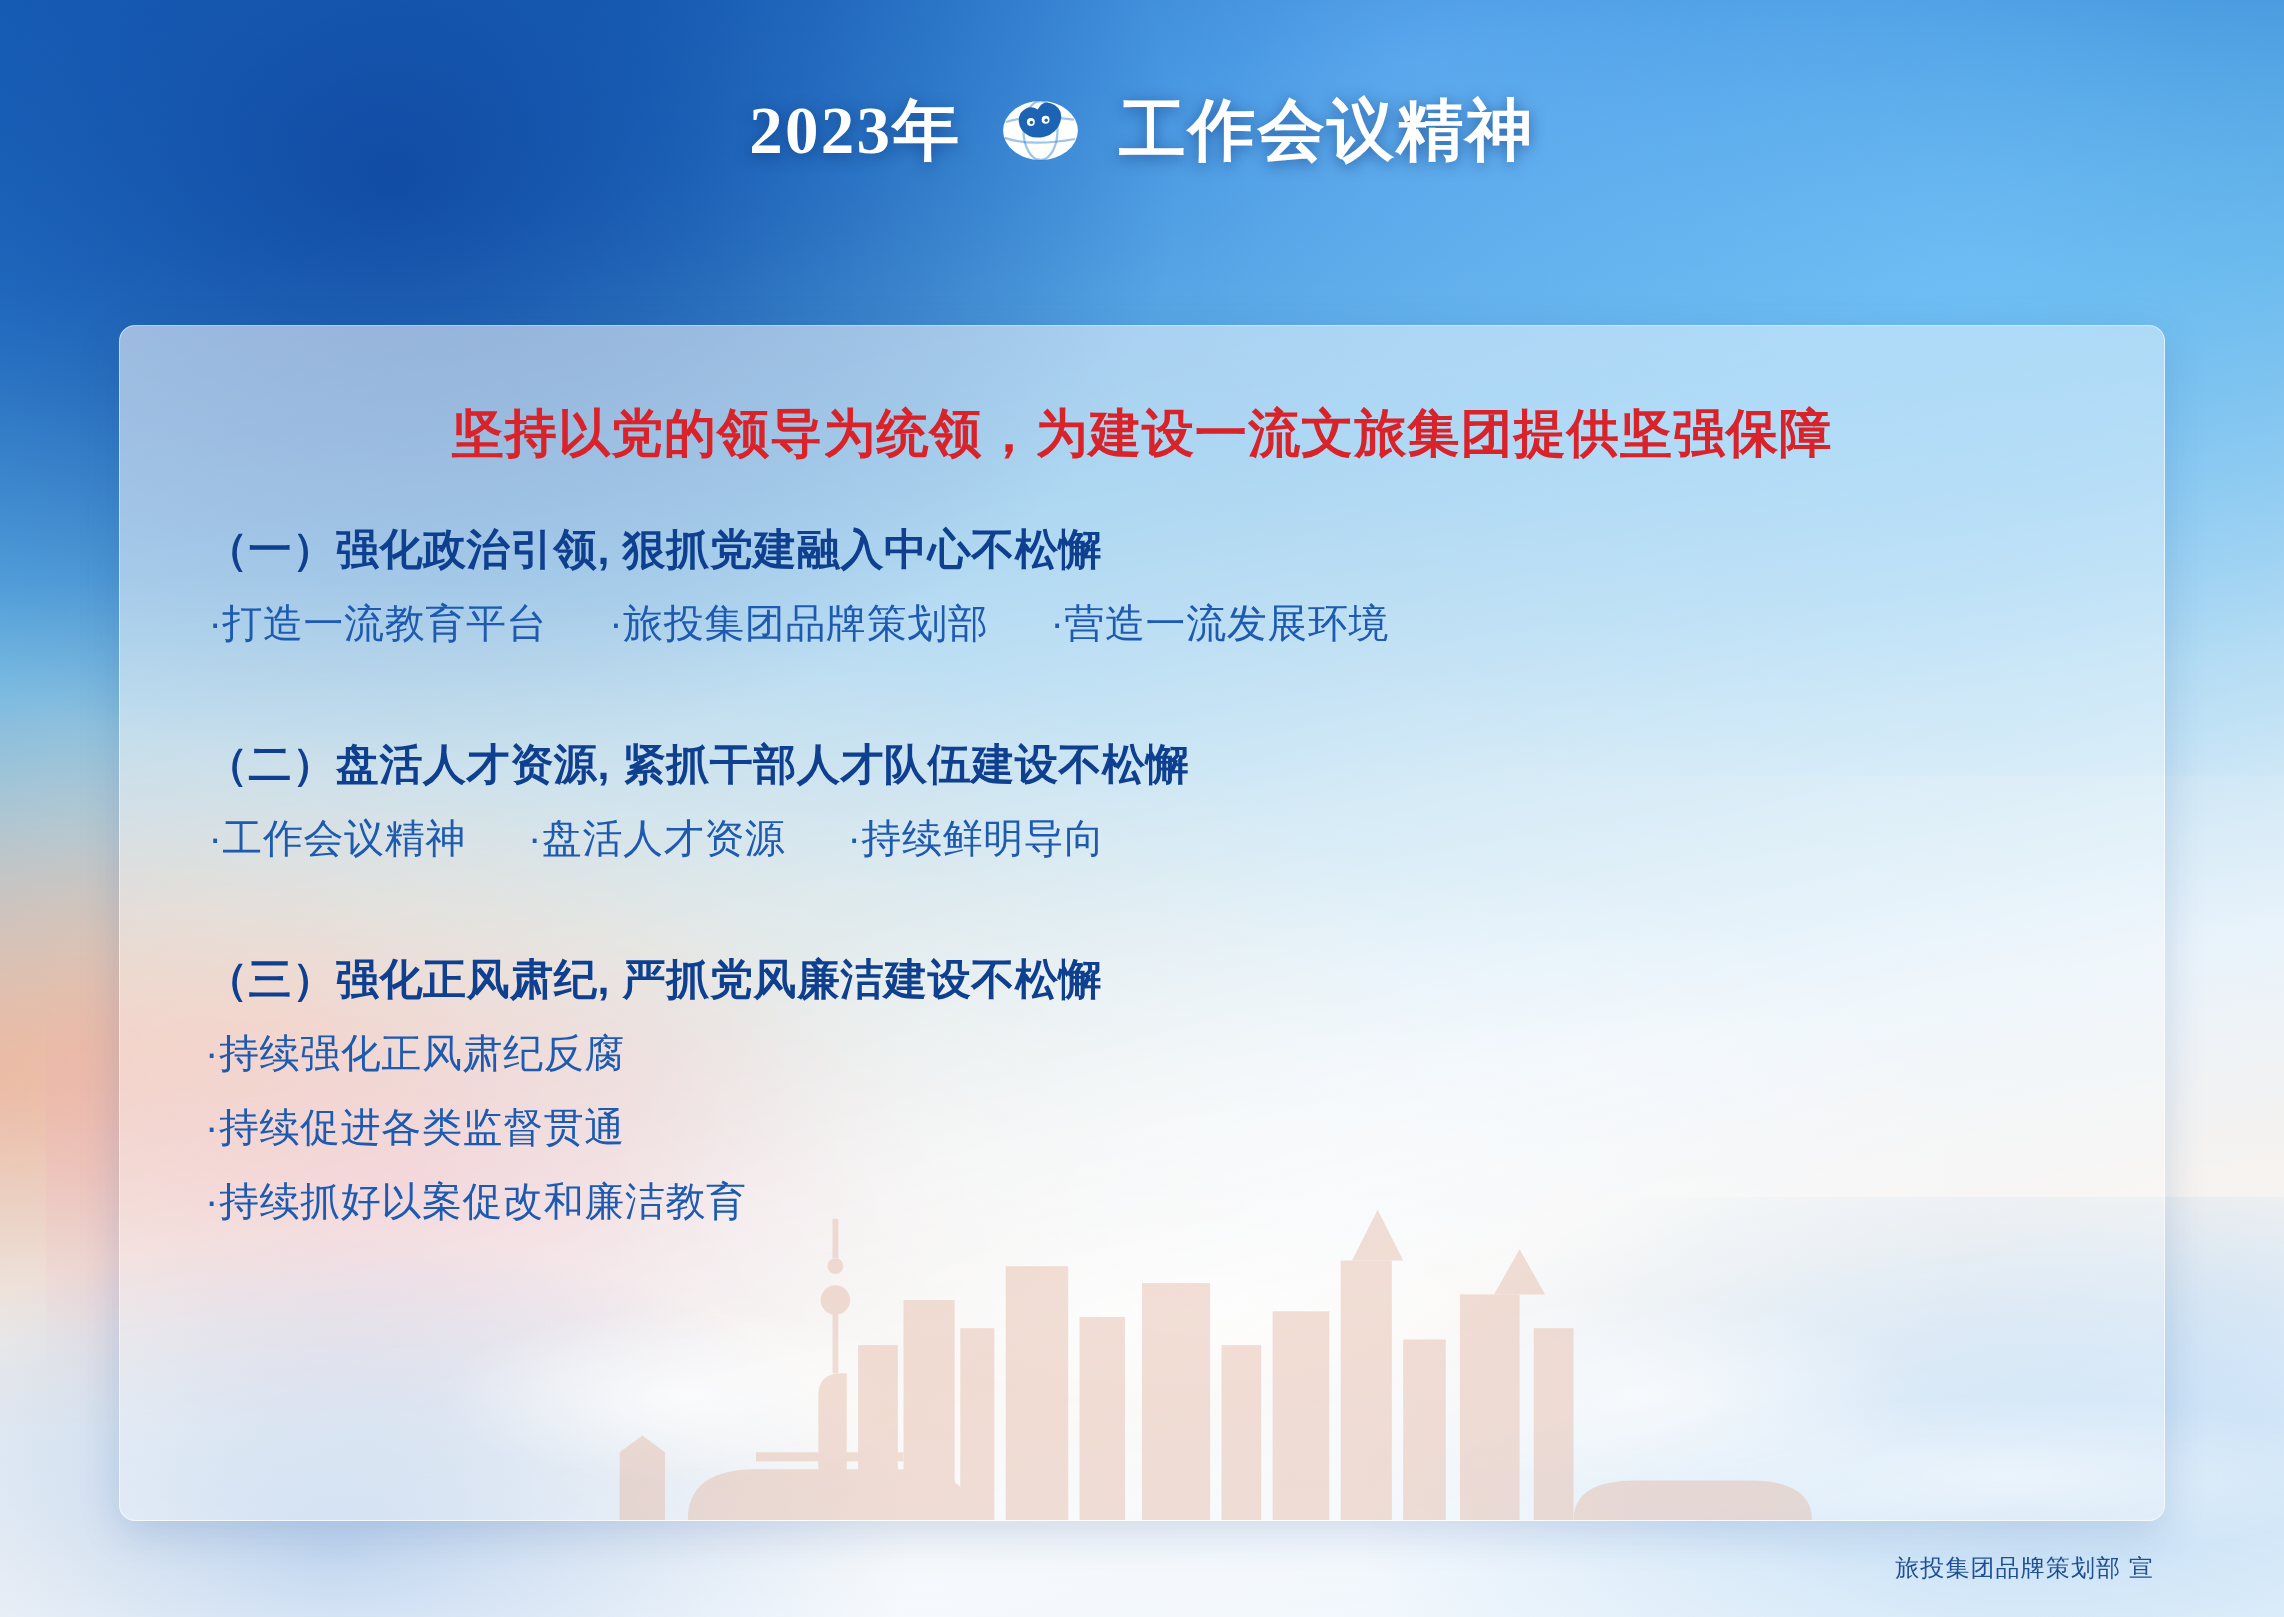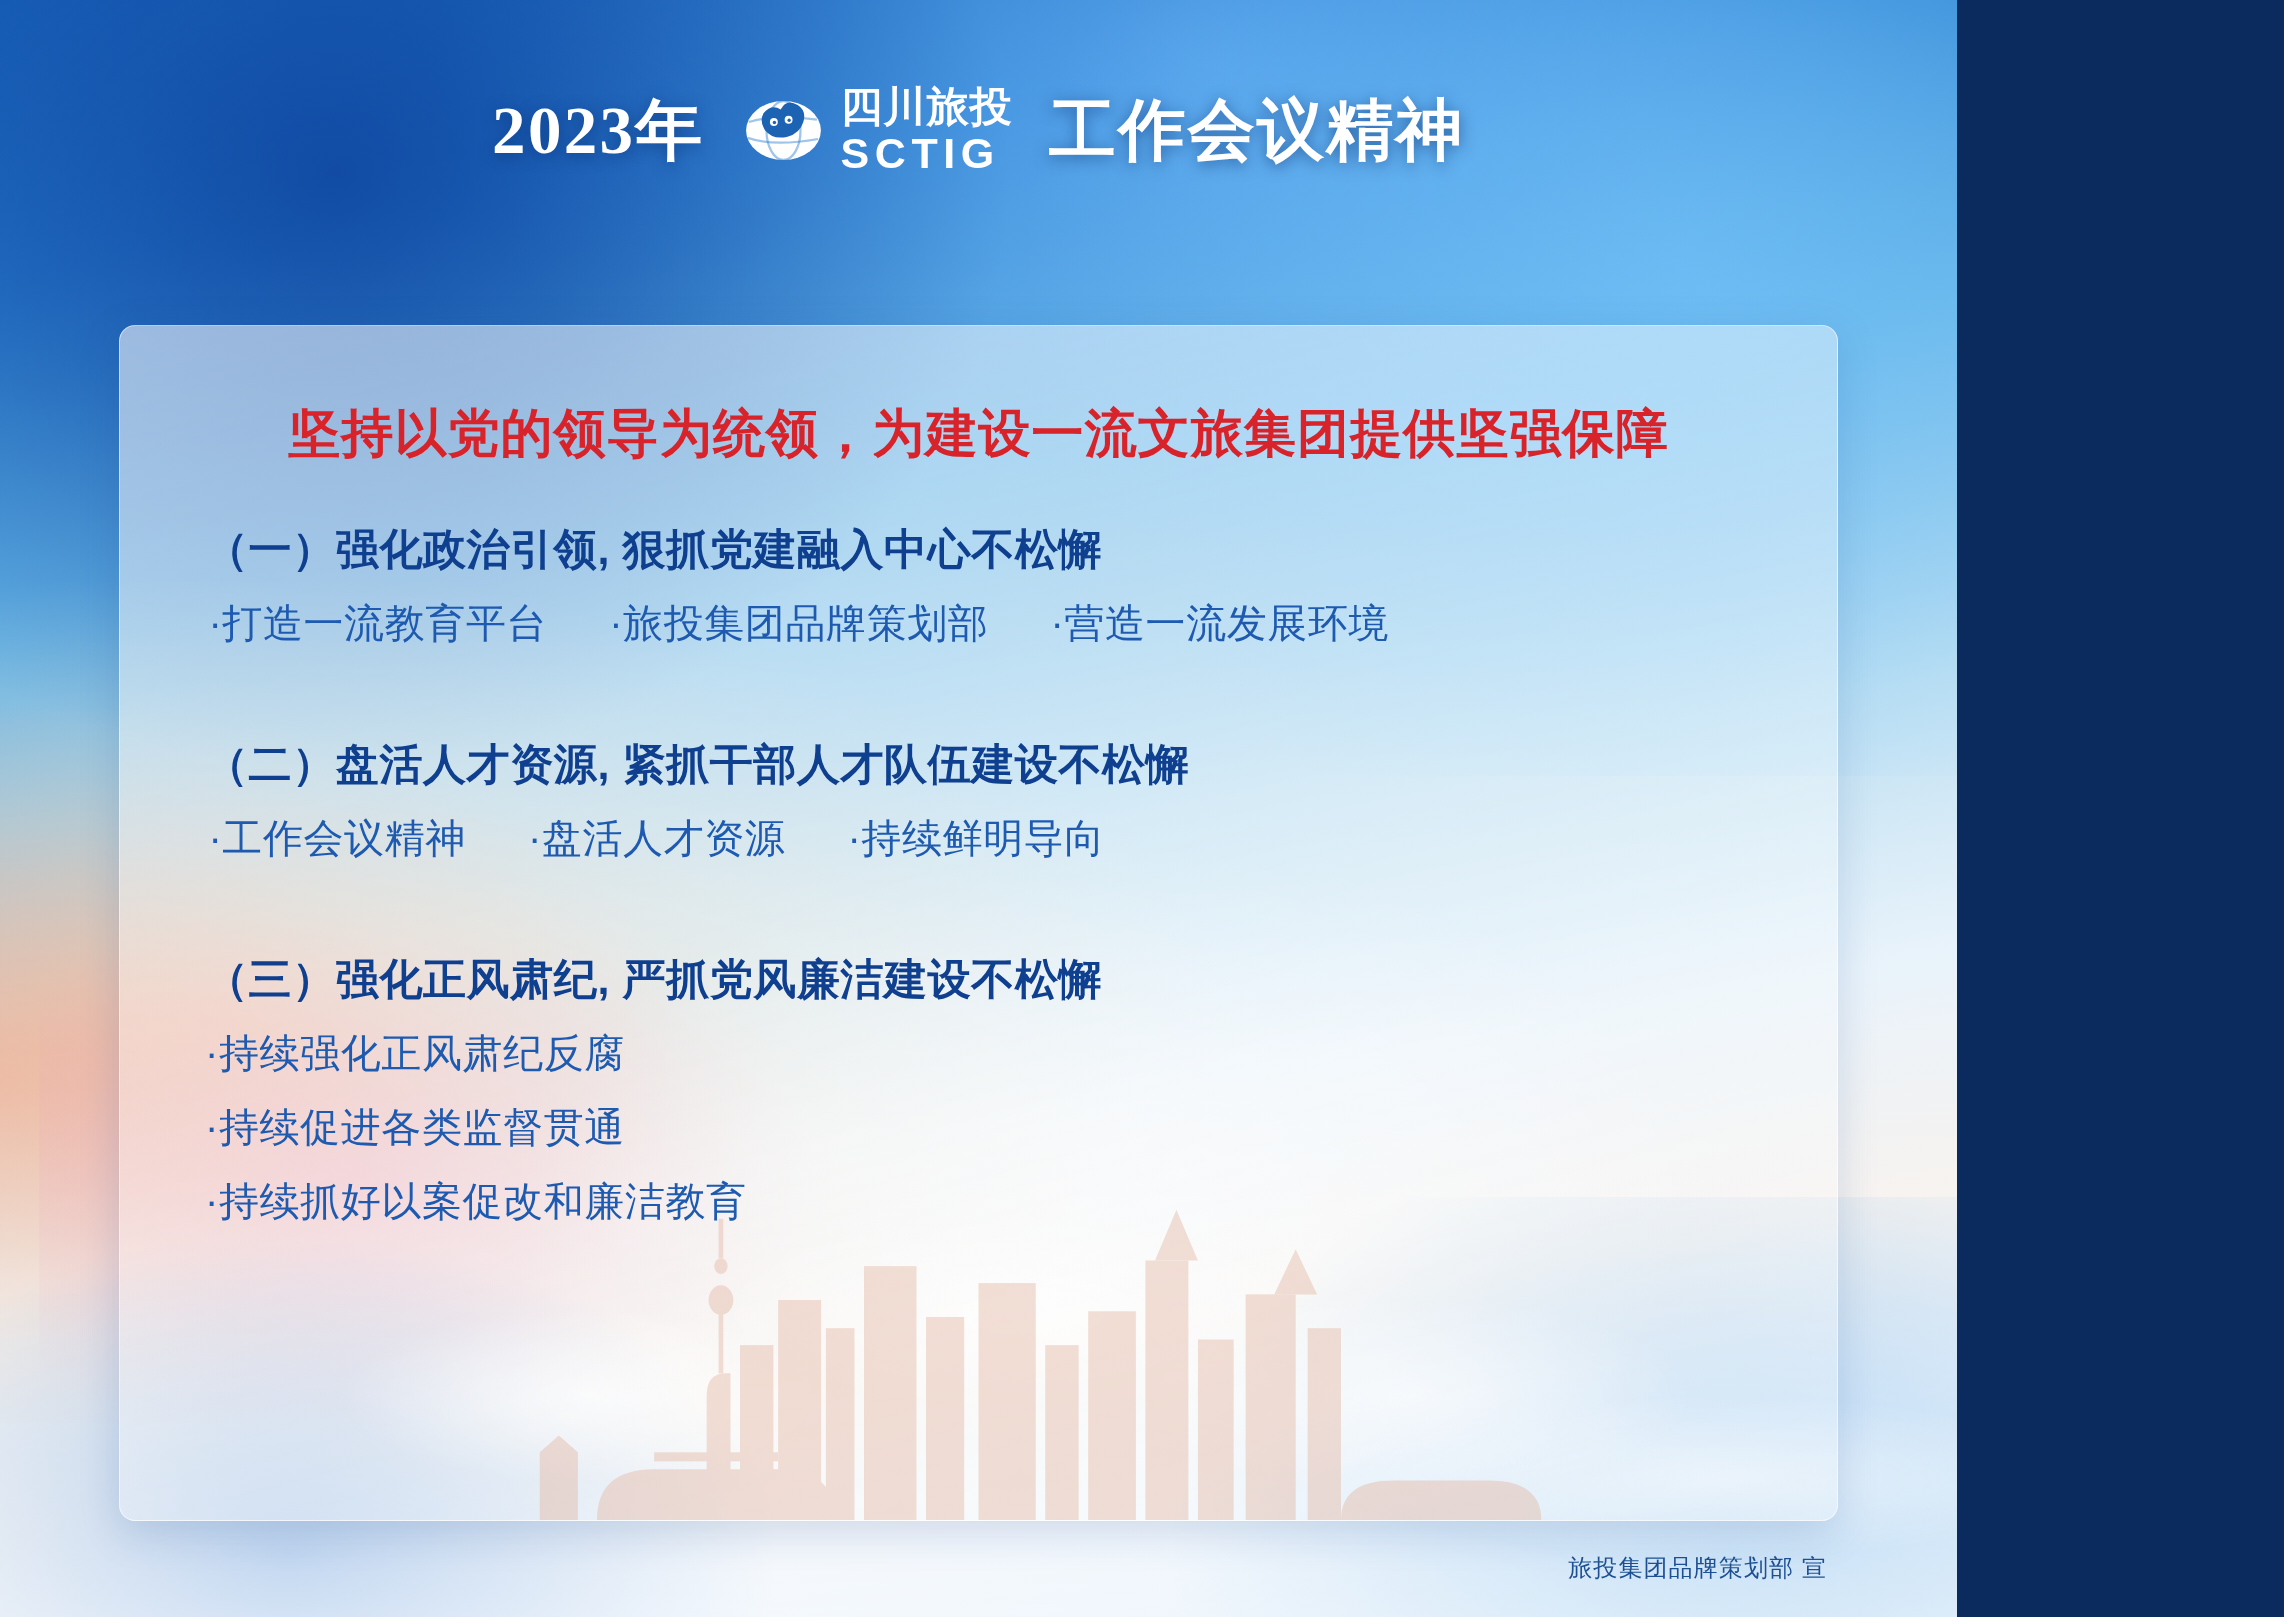--- a/index.html
+++ b/index.html
@@ -5,21 +5,21 @@
   html, body {
     margin: 0;
     padding: 0;
     background: #0b2a5e;
   }
   body {
     font-family: "Liberation Sans", "DejaVu Sans", sans-serif;
   }
   .poster {
     position: relative;
-    width: 1957px;
+    width: 2284px;
     height: 1617px;
     overflow: hidden;
     background:
       radial-gradient(ellipse 1242px 791px at 62% 4%, rgba(120,190,255,0.55) 0%, rgba(60,130,220,0.0) 62%),
       radial-gradient(ellipse 1016px 678px at 12% 2%, rgba(40,120,210,0.55) 0%, rgba(20,70,160,0.0) 65%),
       linear-gradient(170deg, #1461b8 0%, #2a7fd0 14%, #66b4e6 33%, #bfe0f2 52%, #e9f3fb 66%, #f6f2ef 78%, #eaf2fb 88%, #cfe6f7 100%);
   }
   
   .wash {
     position: absolute;
@@ -247,24 +247,20 @@
           <ellipse cx="75" cy="59" rx="66" ry="52" fill="#ffffff"></ellipse>
           <path d="M14 44 Q55 30 134 40" stroke="#2a7fd0" stroke-width="4" fill="none" opacity="0.45"></path>
           <path d="M12 72 Q58 88 136 74" stroke="#2a7fd0" stroke-width="4" fill="none" opacity="0.45"></path>
           <ellipse cx="75" cy="59" rx="30" ry="52" fill="none" stroke="#2a7fd0" stroke-width="4" opacity="0.45"></ellipse>
           <path d="M40 28 q14 -16 30 -6 q10 -20 30 -8 q16 10 10 30 q-6 20 -28 26 q-26 6 -40 -12 q-10 -16 -2 -30 z" fill="#1d63b4"></path>
           <circle cx="58" cy="44" r="7" fill="#ffffff"></circle>
           <circle cx="84" cy="40" r="7" fill="#ffffff"></circle>
           <circle cx="59" cy="45" r="3" fill="#1d63b4"></circle>
           <circle cx="85" cy="41" r="3" fill="#1d63b4"></circle>
         </svg>
-      </span>
-      <span class="logo-text">
-        <span class="logo-cn">四川旅投</span>
-        <span class="logo-en">SCTIG</span>
       </span>
     </div>
 
     <div class="header-tail">工作会议精神</div>
   </div>
 
   <div class="card">
 
     <div class="skyline">
       <svg viewBox="0 0 3600 640" preserveAspectRatio="none" xmlns="http://www.w3.org/2000/svg" aria-hidden="true">

